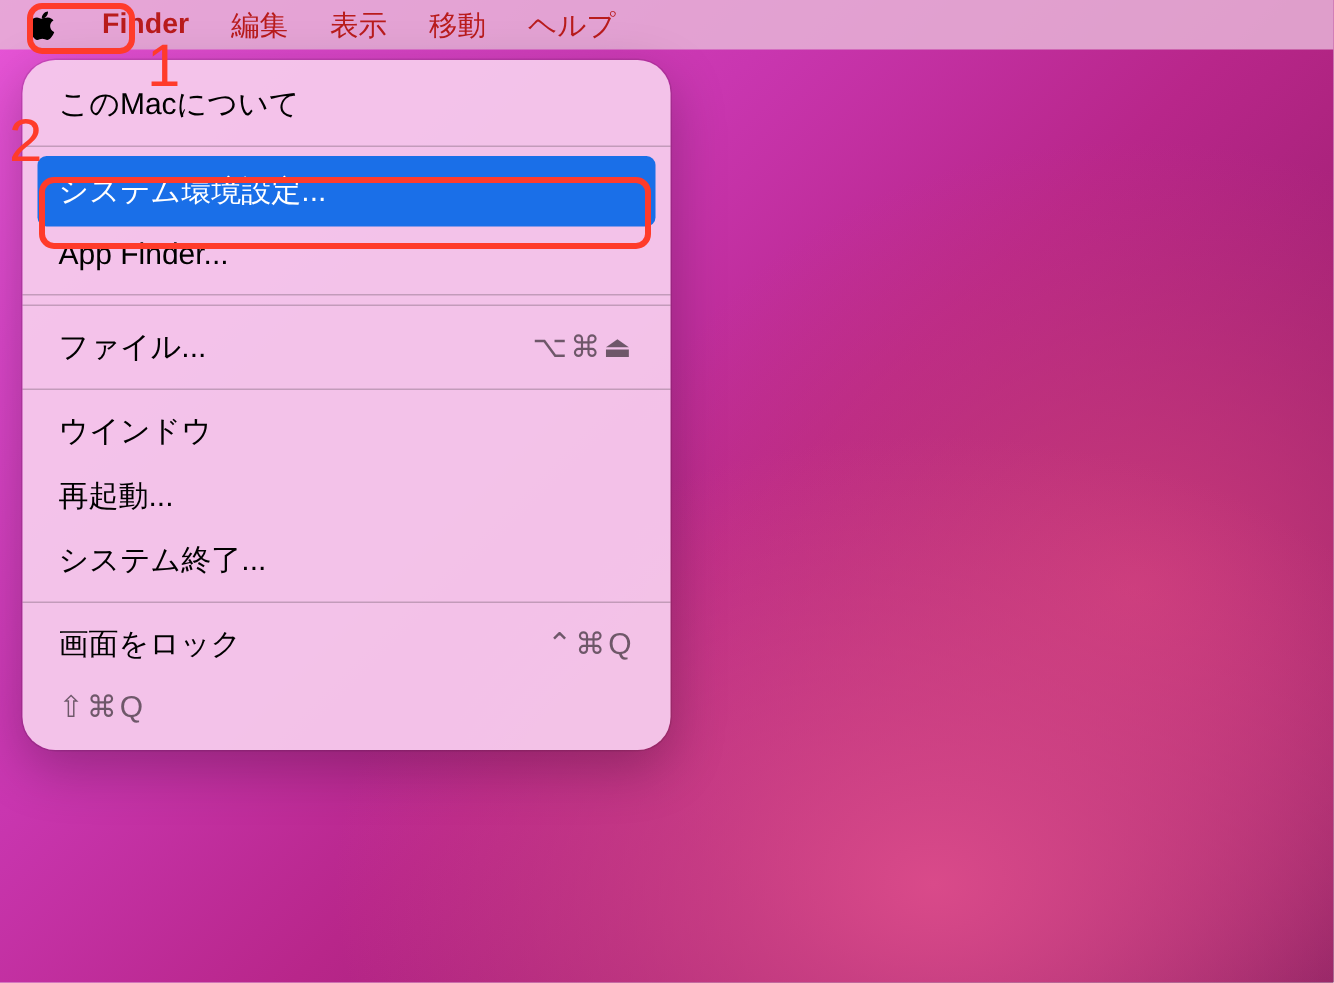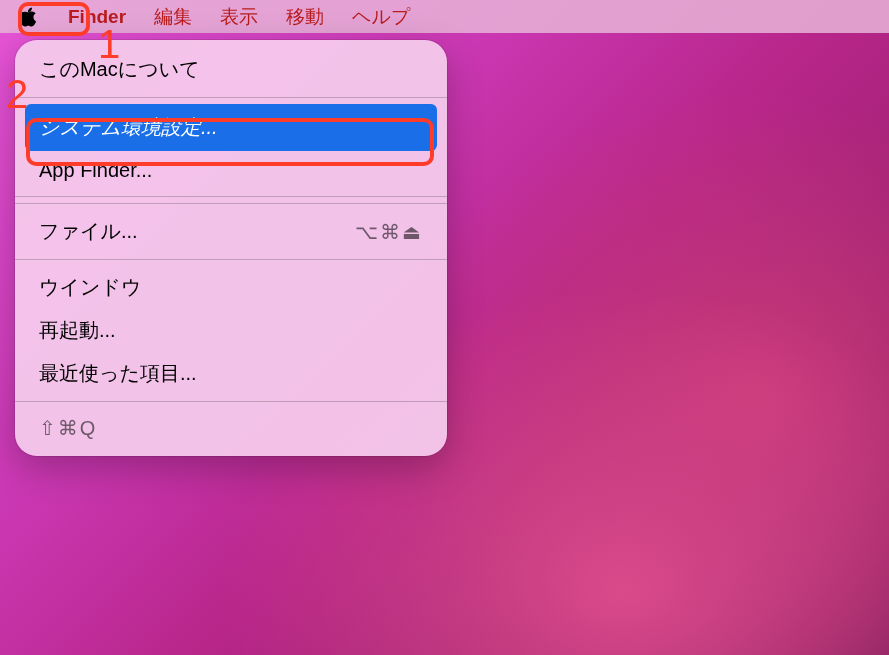--- a/index.html
+++ b/index.html
@@ -67,21 +67,20 @@
       font-size: 20px;
       color: #000;
       cursor: default;
     }
     .dropdown-item.highlighted {
       background: #1a6fe8;
       color: #fff;
       border-radius: 6px;
       margin: 0 10px;
       padding: 10px 14px;
-      font-style: italic;
     }
     .dropdown-separator {
       height: 1px;
       background: rgba(0,0,0,0.2);
       margin: 6px 0;
     }
     .shortcut {
       font-size: 20px;
       color: rgba(0,0,0,0.55);
       letter-spacing: 2px;
@@ -168,23 +167,27 @@
     <span class="shortcut">⌥⌘⏏</span>
   </div>
   <div class="dropdown-separator"></div>
   <div class="dropdown-item">
     <span>ウインドウ</span>
   </div>
   <div class="dropdown-item">
     <span>再起動...</span>
   </div>
   <div class="dropdown-item">
-    <span>最近使った項目...</span>
+    <span>システム終了...</span>
   </div>
   <div class="dropdown-separator"></div>
+  <div class="dropdown-item">
+    <span>画面をロック</span>
+    <span class="shortcut">⌃⌘Q</span>
+  </div>
   <div class="dropdown-item">
     <span class="shortcut">⇧⌘Q</span>
   </div>
 </div>
 
 <div class="annotation-box-1"></div>
 <div class="annotation-num-1">1</div>
 <div class="annotation-box-2"></div>
 <div class="annotation-num-2">2</div>
 

